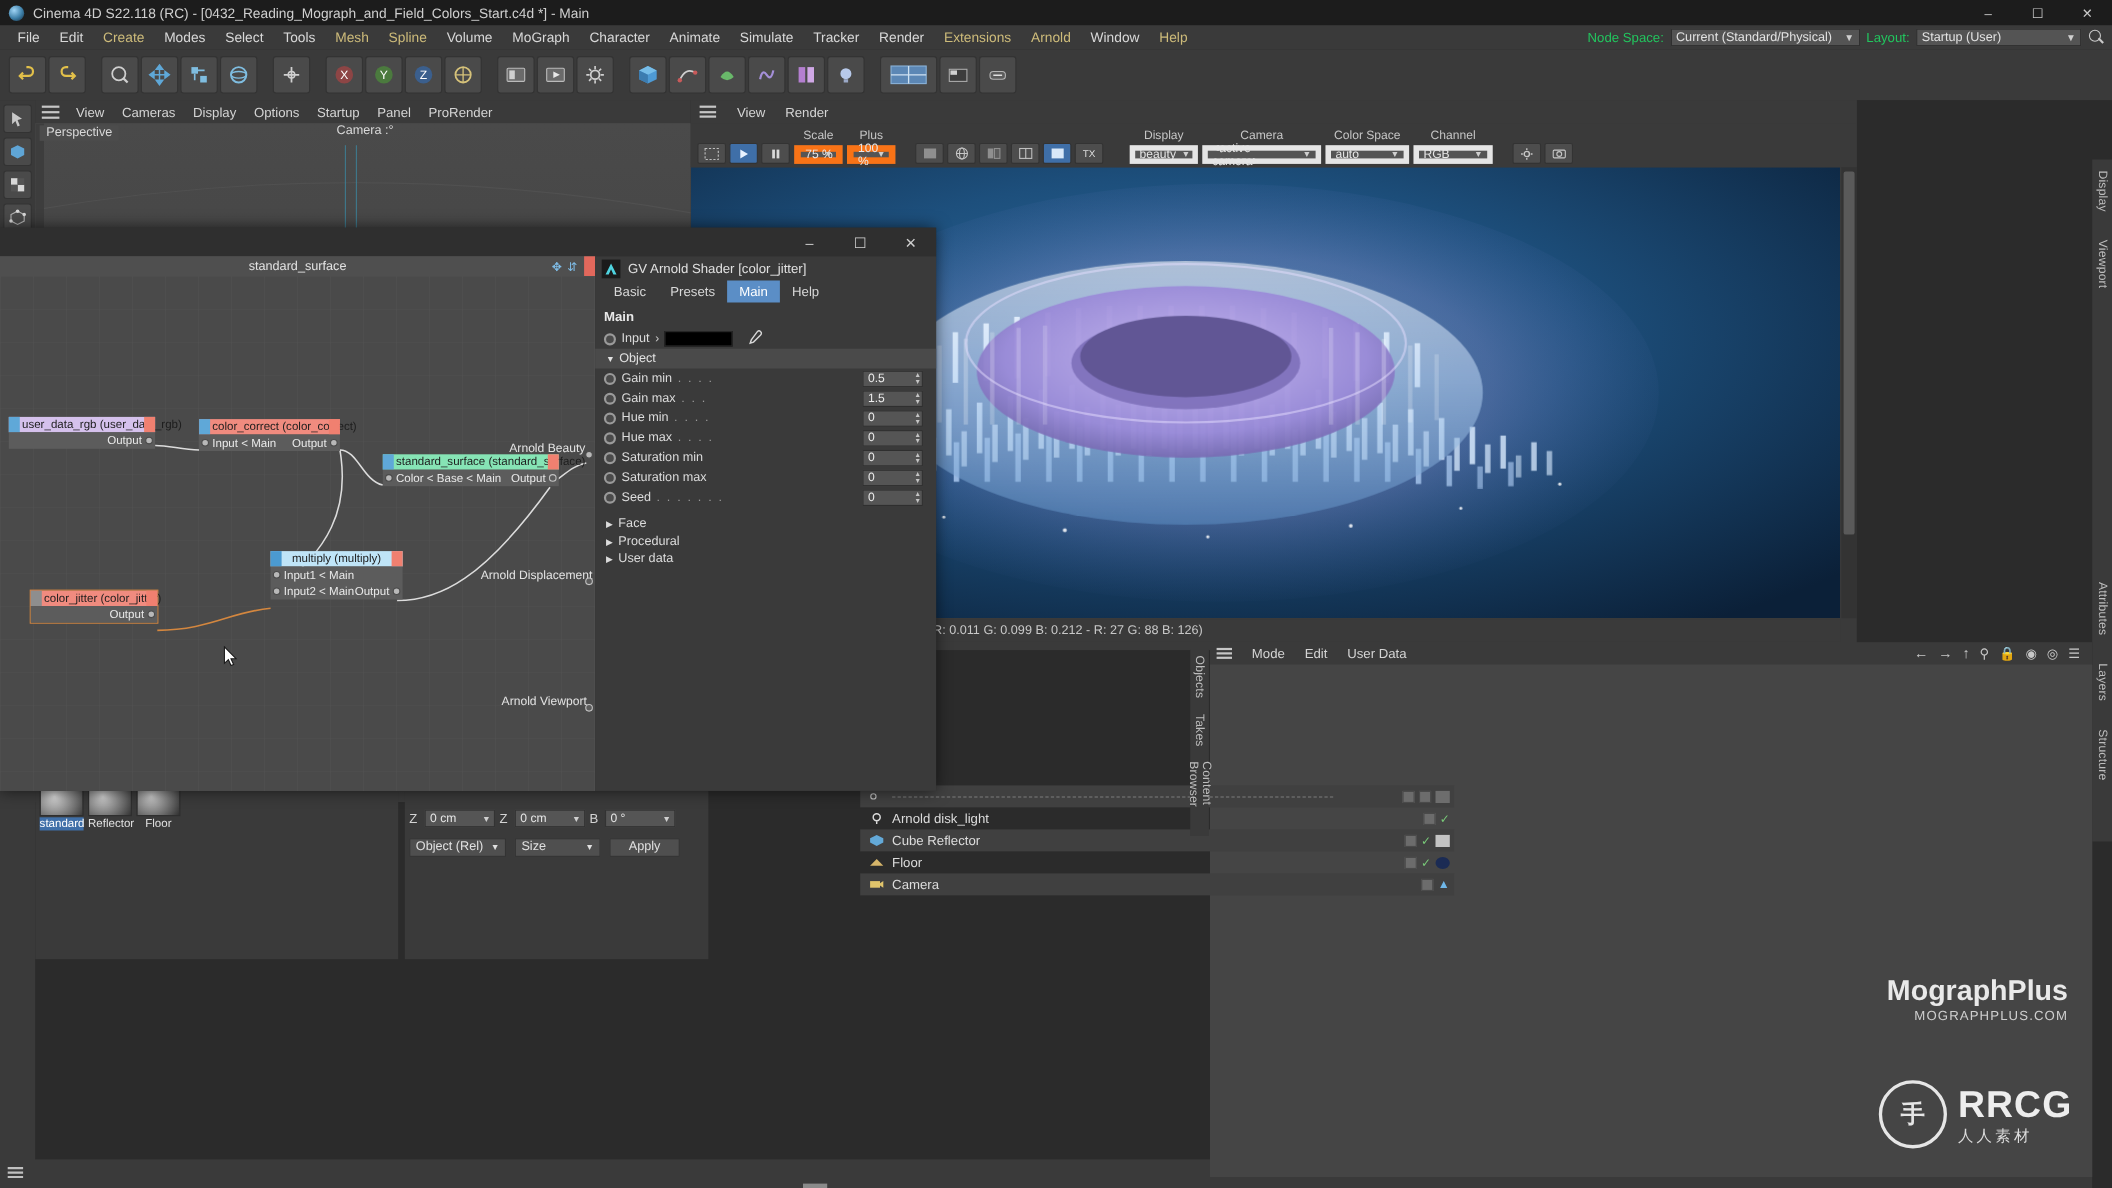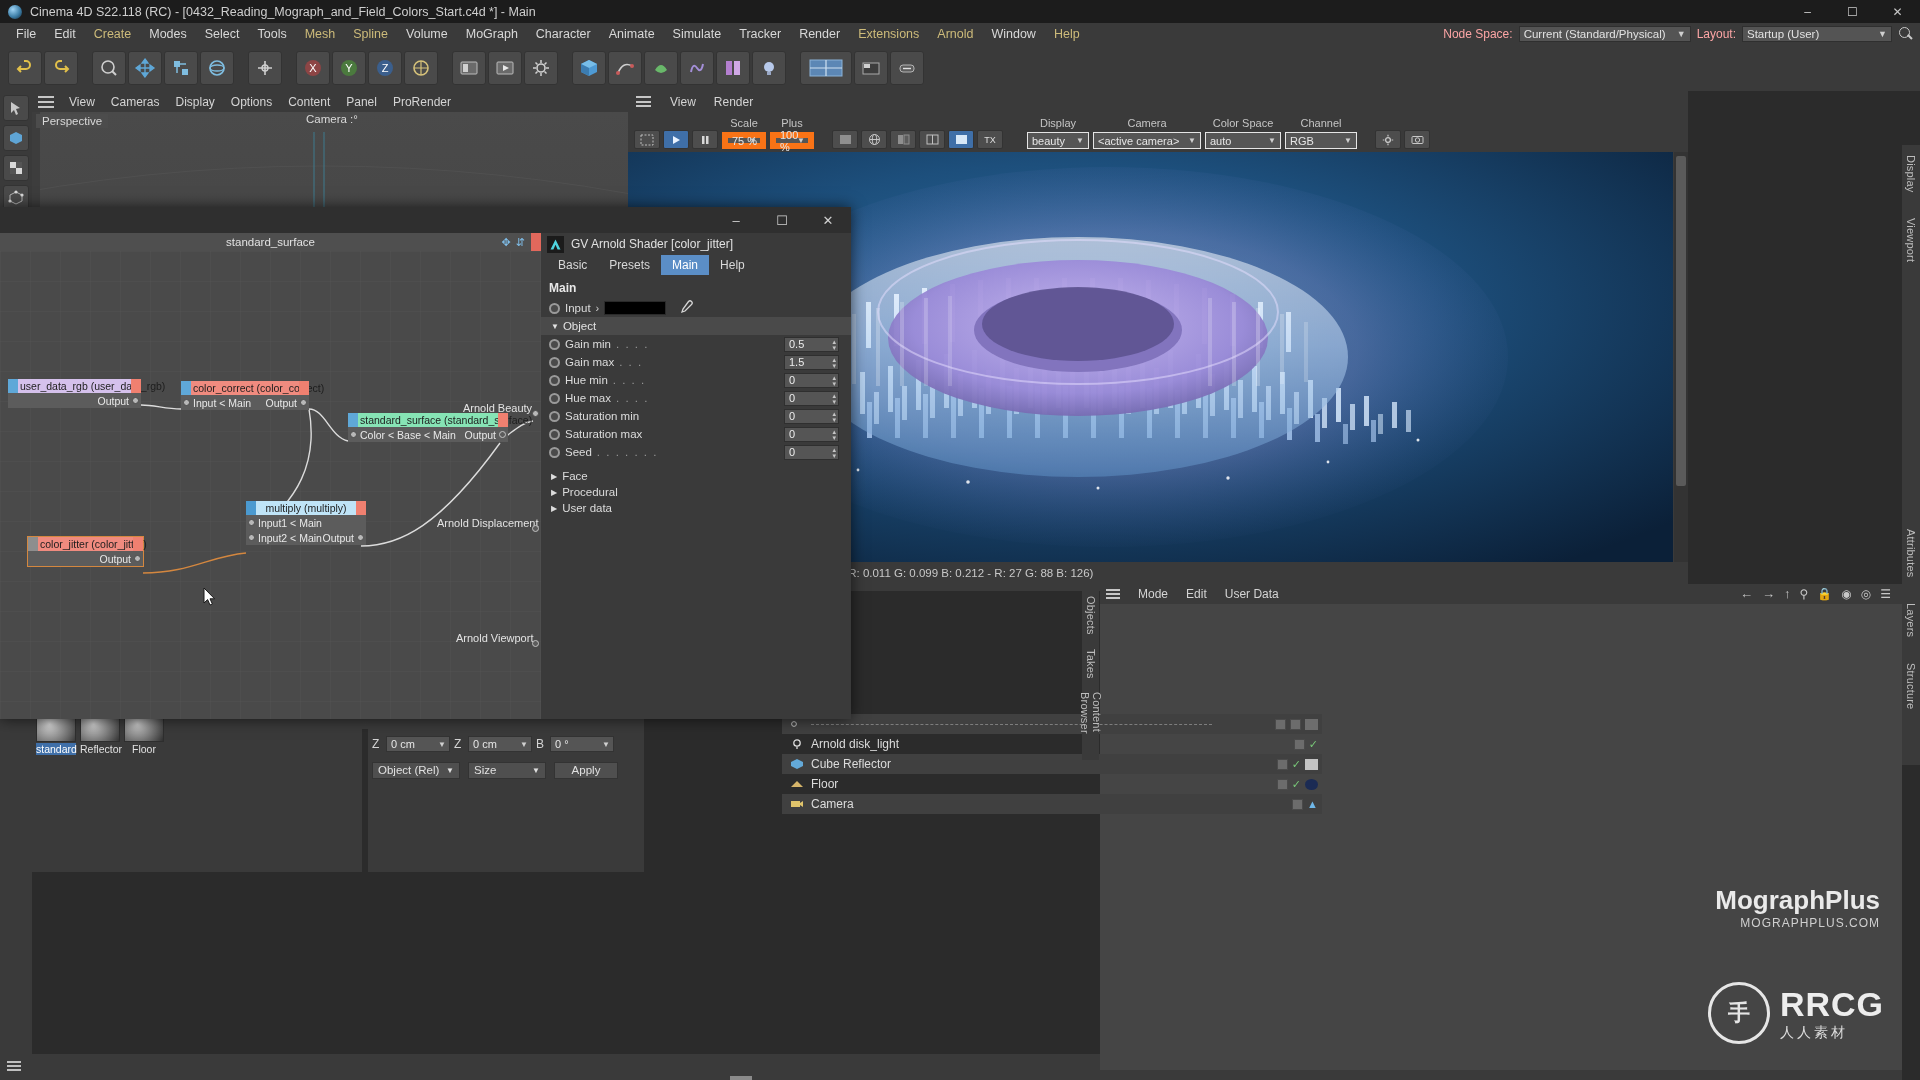--- a/index.html
+++ b/index.html
@@ -28,21 +28,21 @@
   .winbtn { width:45px; height:23px; display:flex; align-items:center; justify-content:center; color:#c9c9c9; font-size:12px; }
 
   
   .menubar {
     position:absolute; left:0; top:23px; width:1920px; height:22px;
     background:#3a3a3a; display:flex; align-items:center; padding-left:7px;
   }
   .menuitem { font-size:12.5px; color:#d8d8d8; padding:0 9px; line-height:22px; white-space:nowrap; }
   .menuitem.accent { color:#cdbb7a; }
   .menubar .right { position:absolute; right:6px; top:0; height:22px; display:flex; align-items:center; gap:6px; }
-  .mlabel { font-size:12px; color:#fca5a5; }
+  .mlabel { font-size:12px; color:#22c55e; }
   .mselect {
     background:#545454; border:1px solid #2f2f2f; height:16px; min-width:150px;
     display:flex; align-items:center; padding:0 4px; font-size:11.5px; color:#e2e2e2;
     justify-content:space-between;
   }
   .mselect .cv { font-size:9px; color:#cfcfcf; margin-left:6px; }
   .searchglass { width:16px; height:16px; position:relative; }
   .searchglass::before { content:""; position:absolute; left:1px; top:1px; width:9px; height:9px; border:1.6px solid #c9c9c9; border-radius:50%; }
   .searchglass::after { content:""; position:absolute; left:9px; top:10px; width:6px; height:1.6px; background:#c9c9c9; transform:rotate(45deg); }
 
@@ -84,21 +84,21 @@
   .rv-menu .hamb i { display:block; height:2px; background:#c6c6c6; }
   .rv-mi { font-size:12px; color:#d4d4d4; padding:0 9px; }
   .rv-toolbar { height:40px; background:#3a3a3a; display:flex; align-items:flex-end; padding:0 6px 3px 6px; gap:4px; position:relative; }
   .rv-group { display:flex; flex-direction:column; align-items:center; }
   .rv-grouplabel { font-size:11px; color:#c5c5c5; margin-bottom:2px; height:13px; }
   .rv-row { display:flex; align-items:center; gap:3px; }
   .sq { width:26px; height:19px; background:#4d4d4d; border:1px solid #333; border-radius:2px; display:flex; align-items:center; justify-content:center; }
   .sq.active { background:#3f6fa8; }
   .numfield { width:44px; height:17px; background:#555; border:6px solid #f97316; font-size:11px; color:#e6e6e6; display:flex; align-items:center; padding-left:4px; position:relative; }
   .numfield .cv { position:absolute; right:3px; font-size:8px; color:#cfcfcf; }
-  .dropfield { height:17px; background:#555; border:1px solid #e5e5e5; font-size:11px; color:#e6e6e6; display:flex; align-items:center; padding:0 4px; justify-content:space-between; }
+  .dropfield { height:17px; background:#555; border:5px solid #e5e5e5; font-size:11px; color:#e6e6e6; display:flex; align-items:center; padding:0 4px; justify-content:space-between; }
   .dropfield .cv { font-size:8px; color:#cfcfcf; margin-left:5px; }
   .rv-image { position:absolute; left:0; top:61px; width:1045px; height:410px; overflow:hidden; }
   .rv-status { position:absolute; left:0; bottom:8px; width:1045px; height:20px; background:#3a3a3a; display:flex; align-items:center; padding-left:8px; font-size:11.5px; color:#c8c8c8; }
   .rv-scroll-v { position:absolute; right:0; top:61px; width:14px; height:410px; background:#333; }
   .rv-scroll-v .thumb { position:absolute; left:2px; top:4px; width:10px; height:330px; background:#5a5a5a; border-radius:2px; }
 
   
   .rightstrip { position:absolute; right:0; top:145px; width:18px; height:620px; background:#3a3a3a;
                 display:flex; flex-direction:column; align-items:center; padding-top:10px; gap:26px; }
   .vtext { writing-mode:vertical-rl; font-size:11px; color:#bdbdbd; letter-spacing:0.2px; }
@@ -428,21 +428,21 @@
     <div class="vp-menubar">
       <div class="hamb">
           <i></i>
           <i></i>
           <i></i>
         </div>
       <div class="vp-mi">View</div>
       <div class="vp-mi">Cameras</div>
       <div class="vp-mi">Display</div>
       <div class="vp-mi">Options</div>
-      <div class="vp-mi">Content</div>
+      <div class="vp-mi">Startup</div>
       <div class="vp-mi">Panel</div>
       <div class="vp-mi">ProRender</div>
     </div>
     <div class="vp-canvas">
       <svg class="vp-grid-svg" width="596" height="617" viewBox="0 0 596 617">
         <defs>
           <linearGradient id="vpbg" x1="0" y1="0" x2="0" y2="1">
             <stop offset="0%" stop-color="#4a4a4a"></stop>
               <stop offset="100%" stop-color="#3a3a3a"></stop>
           </linearGradient>

